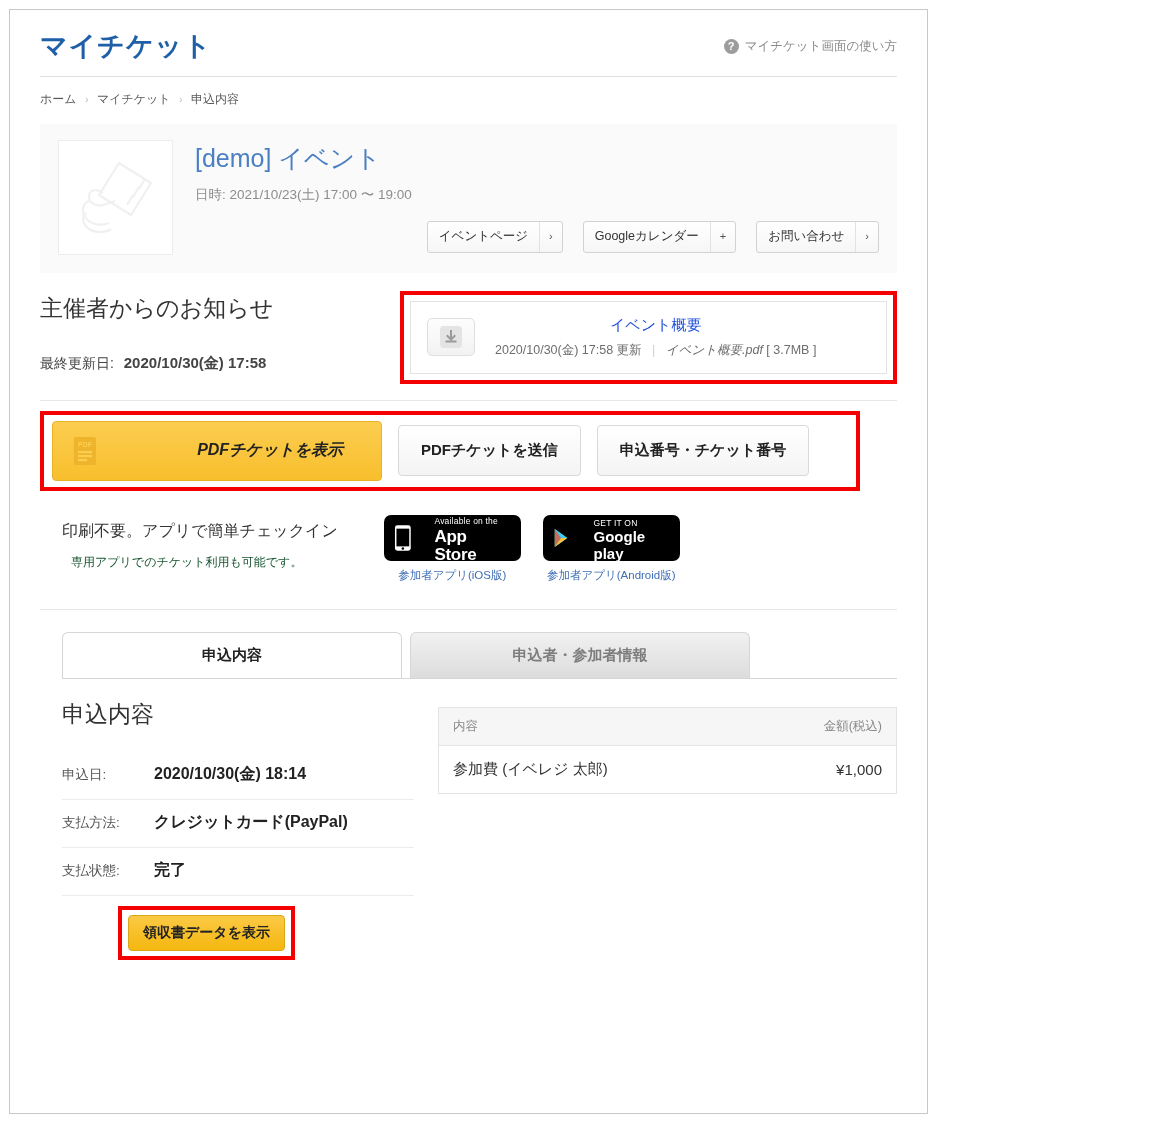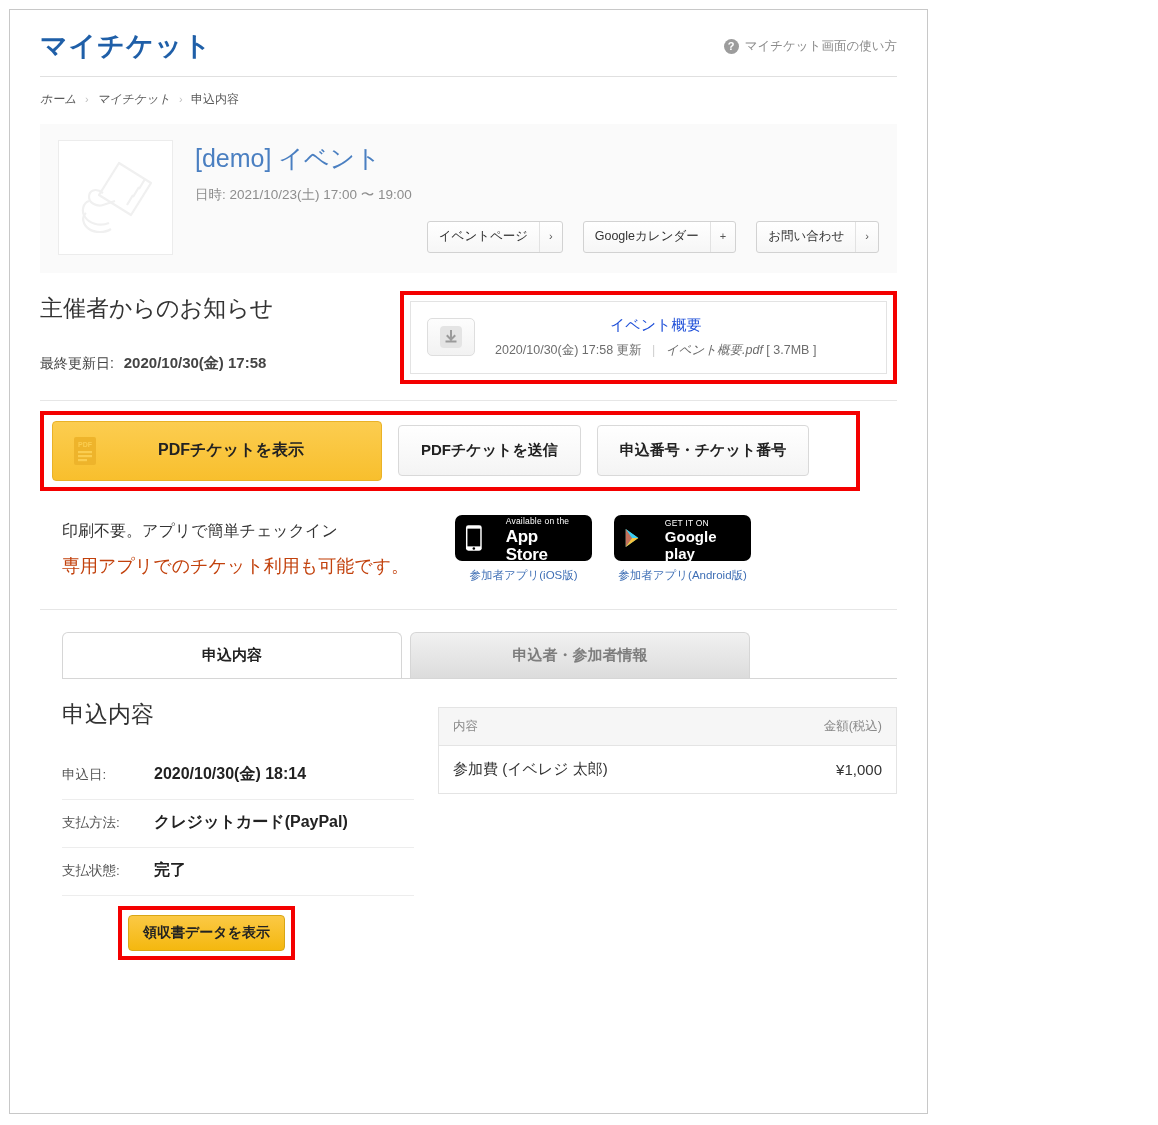--- a/index.html
+++ b/index.html
@@ -68,21 +68,21 @@
     text-align: center;
     display: inline-block;
   }
 
   
   .breadcrumb {
     padding: 14px 0 16px 0;
     font-size: 12px;
     color: #5a5a5a;
   }
-  .breadcrumb .crumb { cursor: pointer; font-style: italic; }
+  .breadcrumb .crumb { cursor: pointer; }
   .breadcrumb .sep {
     color: #bfbfbf;
     margin: 0 5px;
     font-size: 11px;
   }
   .breadcrumb .current { color: #5a5a5a; }
 
   
   .event-card {
     background: #fafafa;
@@ -241,21 +241,21 @@
     font-size: 16px;
     font-weight: bold;
     padding: 14px 20px;
     display: flex;
     align-items: center;
     gap: 22px;
     cursor: pointer;
     width: 330px;
     box-sizing: border-box;
   }
-  .btn-yellow .label { flex: 1 1 auto; text-align: center; padding-right: 18px; }
+  .btn-yellow .label { flex: 1 1 auto; text-align: right; padding-right: 18px; font-style: italic; }
   .pdf-icon { width: 24px; height: 30px; flex: 0 0 auto; }
   .btn-white {
     background: linear-gradient(#ffffff, #f4f4f4);
     border: 1px solid #d9d9d9;
     border-radius: 4px;
     color: #222222;
     font-size: 15px;
     font-weight: bold;
     padding: 15px 22px;
     cursor: pointer;
@@ -264,21 +264,21 @@
 
   
   .app-promo {
     display: flex;
     align-items: flex-start;
     gap: 46px;
     padding: 24px 0 0 22px;
   }
   .promo-text { padding-top: 6px; }
   .promo-line1 { font-size: 16px; color: #333333; margin-bottom: 12px; }
-  .promo-line2 { font-size: 18px; color: #c2410c; }
+  .promo-line2 { font-size: 12px; color: #14532d; margin-left: 9px; }
   .badges { display: flex; gap: 22px; }
   .badge-col { text-align: center; }
   .store-badge {
     width: 137px;
     height: 46px;
     background: #000000;
     border-radius: 7px;
     display: flex;
     align-items: center;
     gap: 22px;

